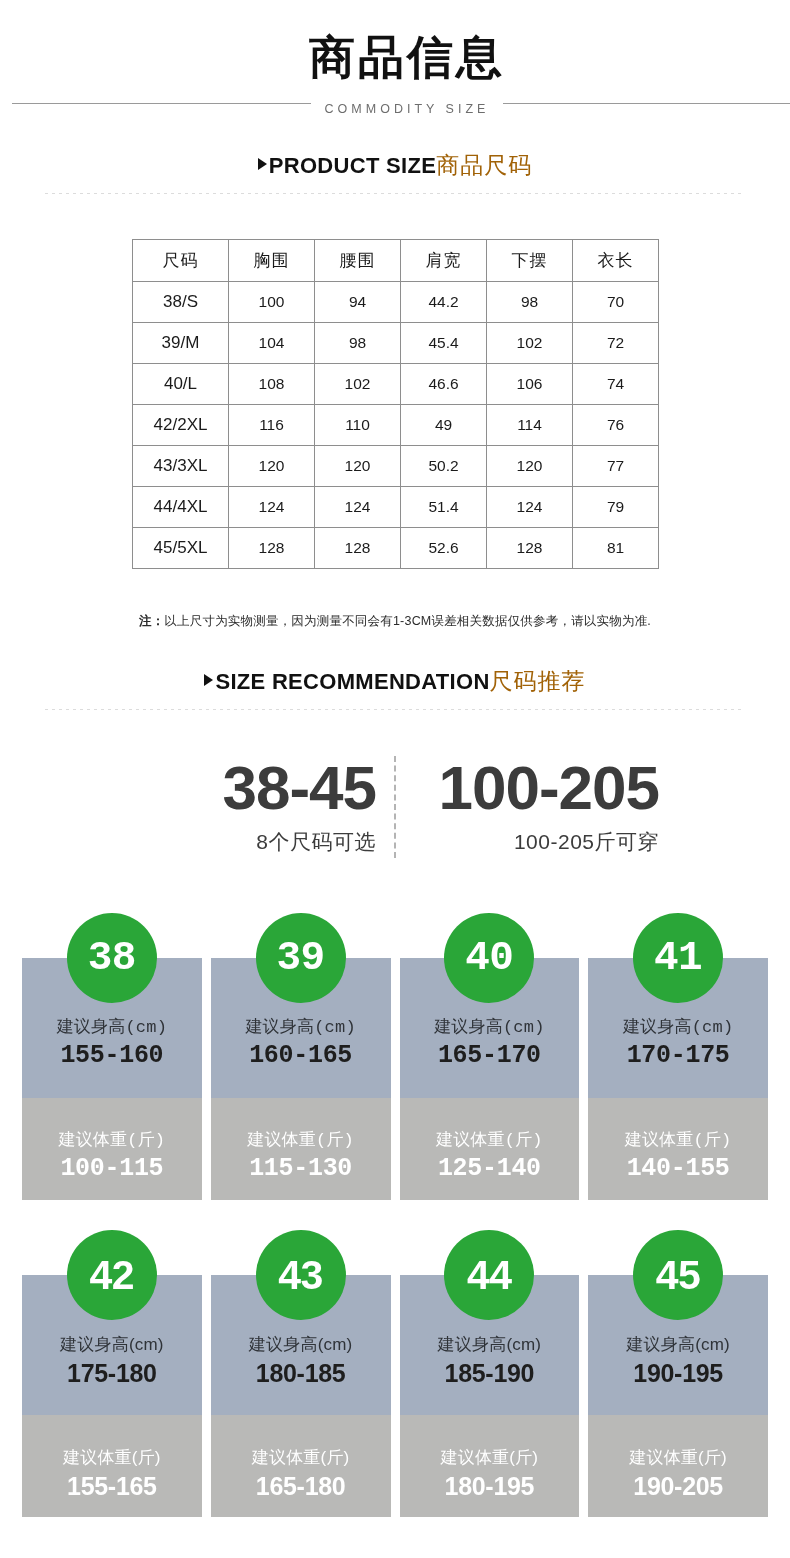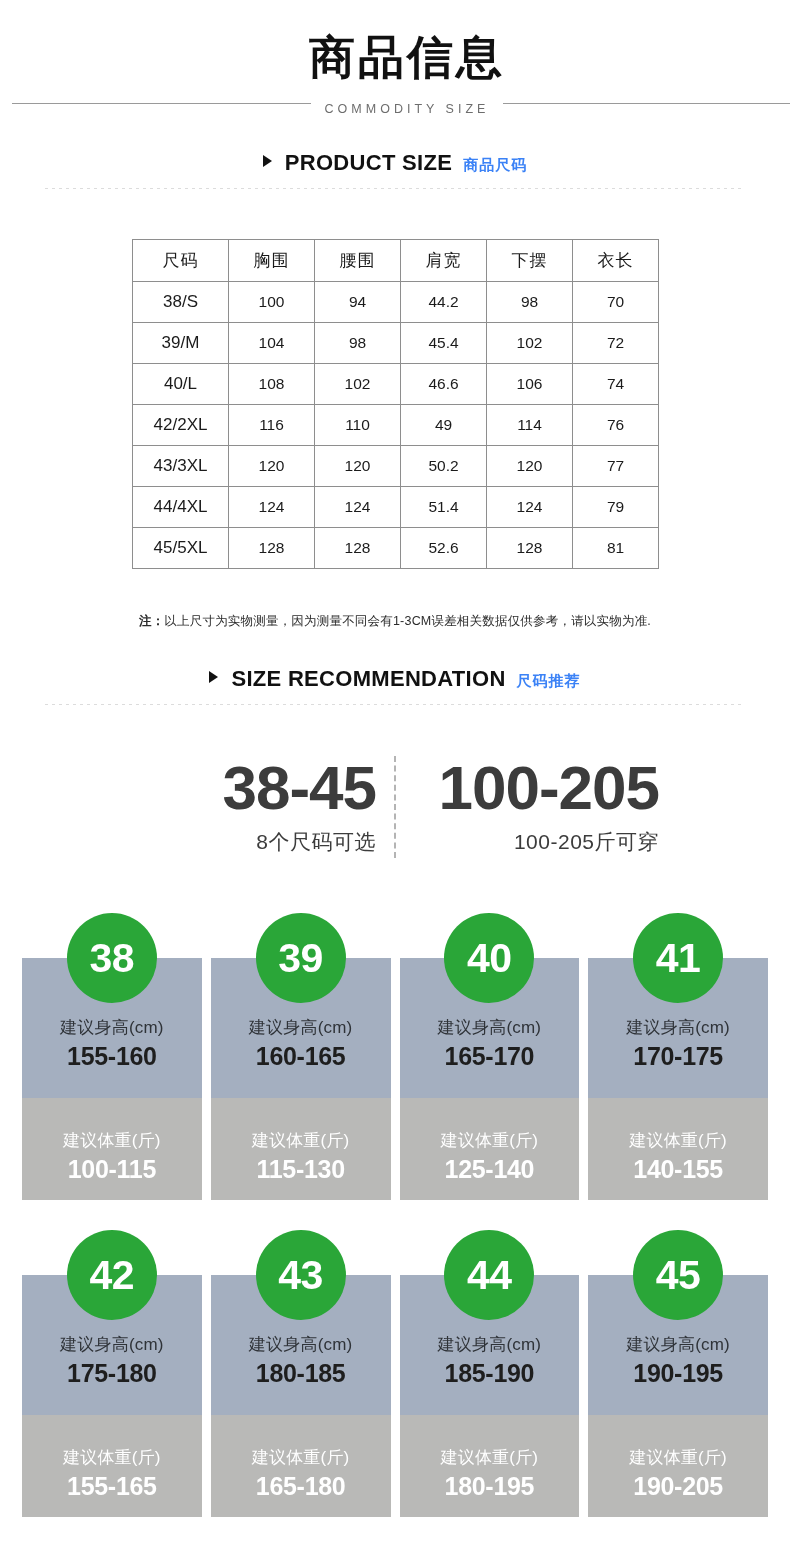--- a/index.html
+++ b/index.html
@@ -65,41 +65,41 @@
   
   .sec-head {
     position: absolute;
     left: 0;
     width: 790px;
   }
   .sec-head .row {
     display: flex;
     align-items: baseline;
     justify-content: center;
-    gap: 11px;
+    gap: 0;
   }
   .tri {
     display: inline-block;
     width: 0; height: 0;
     border-left: 9px solid #111;
     border-top: 6px solid transparent;
     border-bottom: 6px solid transparent;
     transform: translateY(-3px);
     margin-right: 2px;
   }
   .sec-en {
     font-size: 22px;
     font-weight: bold;
     letter-spacing: 0.3px;
     color: #111;
   }
   .sec-cn {
-    font-size: 15px;
-    font-weight: bold;
-    color: #3b82f6;
+    font-size: 23px;
+    font-weight: normal;
+    color: #a16207;
     letter-spacing: 1px;
   }
   .dots {
     margin-top: 12px;
     height: 1px;
     width: 700px;
     margin-left: 45px;
     background-image: linear-gradient(to right, #dcdcdc 0 3px, transparent 3px 7px);
     background-size: 7px 1px;
     background-repeat: repeat-x;
@@ -188,21 +188,21 @@
   }
 
   
   .cards {
     position: absolute;
     left: 22px;
     width: 746px;
     display: flex;
     gap: 9px;
   }
-  .cards.row1 { top: 958px; }
+  .cards.row1 { top: 958px; font-family: Liberation Mono, monospace; }
   .cards.row2 { top: 1275px; }
 
   .card {
     position: relative;
     width: 182px;
     height: 242px;
     display: flex;
     flex-direction: column;
   }
   .badge {

